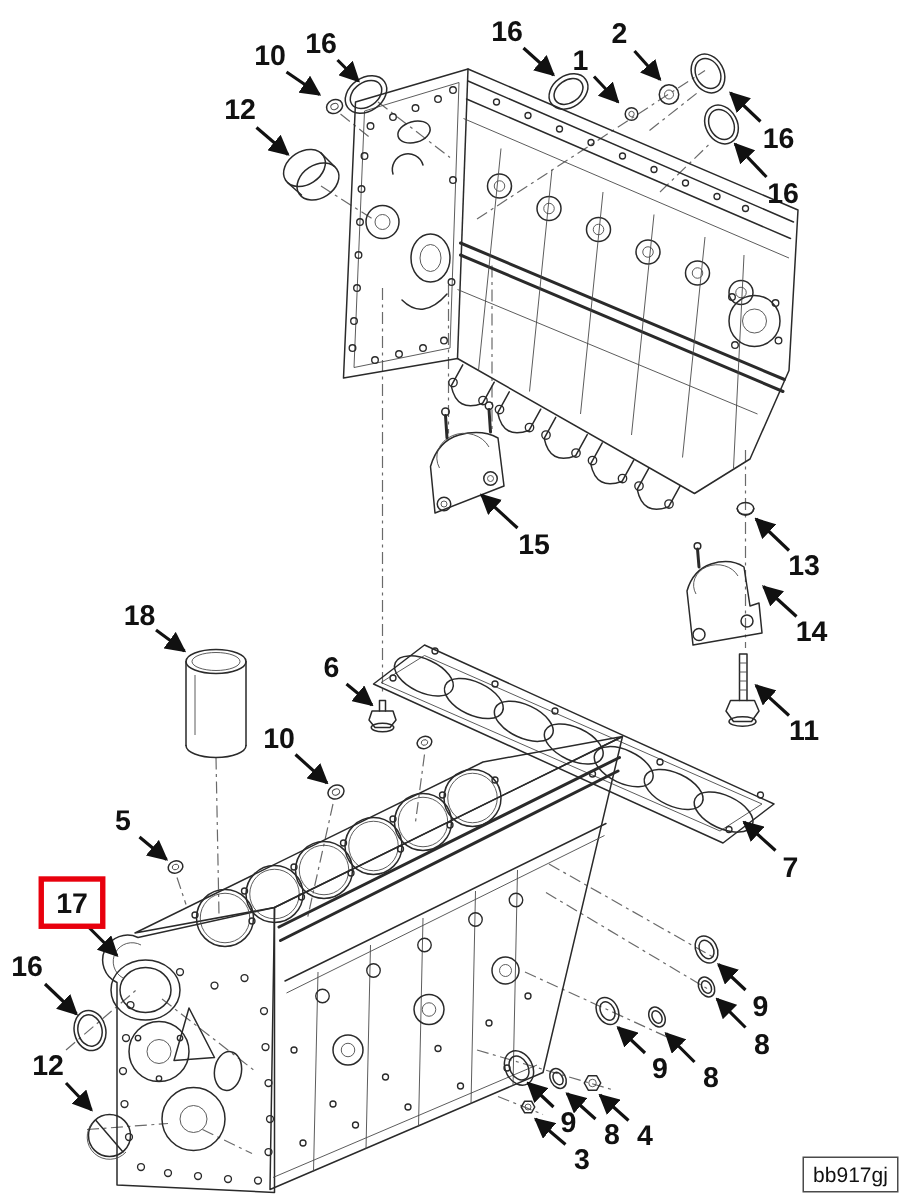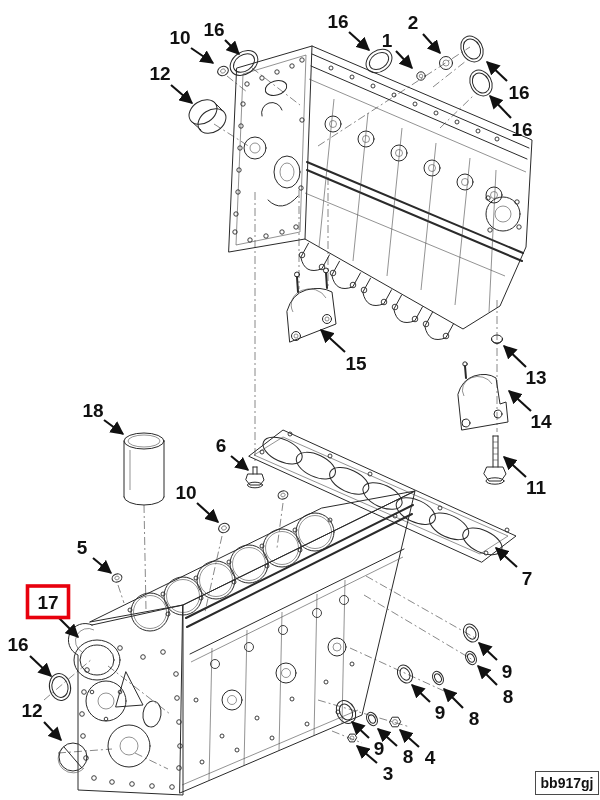--- a/index.html
+++ b/index.html
@@ -9,21 +9,21 @@
   .ln{fill:none;stroke:#2a2a2a;stroke-width:1;stroke-linejoin:round;stroke-linecap:round;}
   .ln2{fill:none;stroke:#2a2a2a;stroke-width:2;stroke-linejoin:round;stroke-linecap:round;}
   .thin{fill:none;stroke:#4a4a4a;stroke-width:.6;stroke-linejoin:round;}
   .hole{fill:none;stroke:#2a2a2a;stroke-width:.9;}
   .cline{fill:none;stroke:#6a6a6a;stroke-width:.8;stroke-dasharray:8 3 2 3;}
   .leader{fill:none;stroke:#111;stroke-width:2.1;}
   .callout-label{font-family:"Liberation Sans",sans-serif;font-weight:bold;font-size:19px;
                  fill:#111;text-anchor:middle;}
   .highlight-box{fill:none;stroke-width:3.6;}
   #code-box{position:absolute;left:535px;top:771px;width:62px;height:22px;border:1.5px solid #4a4a4a;
-            display:flex;align-items:center;justify-content:center;font-weight:bold;font-size:14px;
+            display:flex;align-items:center;justify-content:center;font-weight:normal;font-size:14px;
             color:#111;background:#fff;}
 </style>
 </head>
 <body>
 
 <div id="page">
 <svg id="svg" width="600" height="800" viewBox="0 0 600 800">
   <defs>
     <marker id="arrow" viewBox="0 0 10 10" refX="9" refY="5" markerWidth="6.5" markerHeight="6.5" orient="auto-start-reverse" markerUnits="strokeWidth">
       <path d="M0,0 L10,5 L0,10 z" fill="#111"></path>

